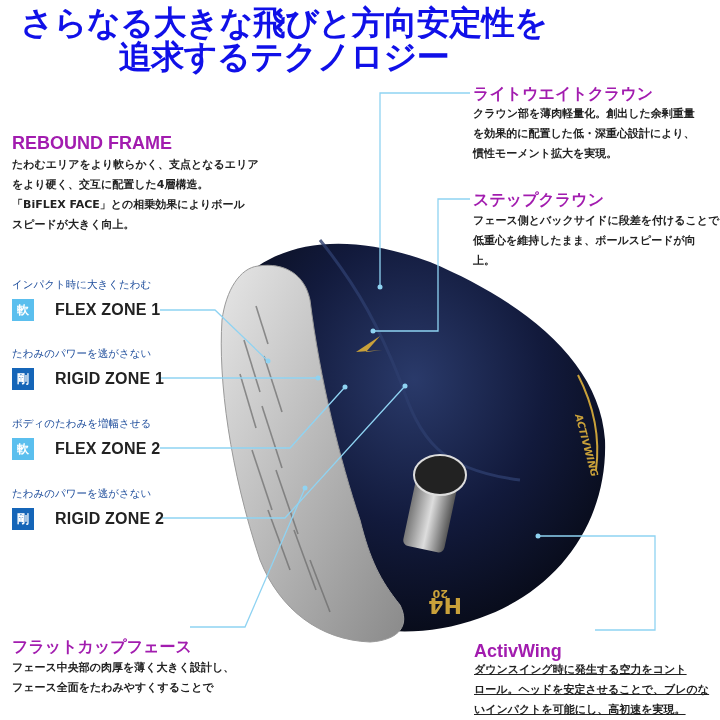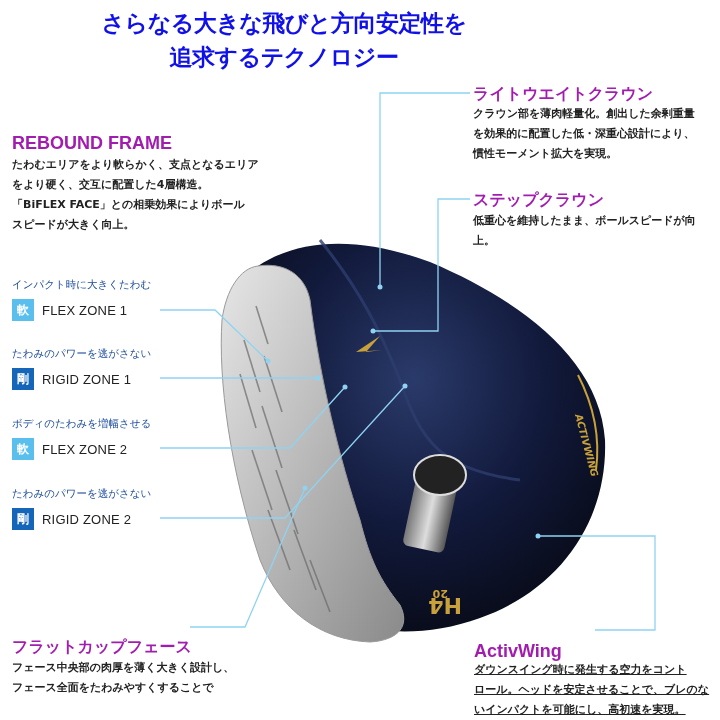--- a/index.html
+++ b/index.html
@@ -1,34 +1,34 @@
 <!DOCTYPE html>
 <html><head>
 <meta charset="utf-8">
 <style>
   html, body { margin:0; padding:0; background:#ffffff; }
   body { width:720px; height:720px; position:relative; overflow:hidden;
          font-family:"DejaVu Sans", sans-serif; color:#222; }
   .headline { position:absolute; left:0; top:6px; width:568px; text-align:center;
-              color:#1010e8; font-weight:bold; font-size:23px; line-height:34px;
+              color:#1010e8; font-weight:bold; font-size:33px; line-height:34px;
               letter-spacing:-0.5px; }
   .headline div { white-space:nowrap; }
   .feat-title { position:absolute; color:#a21caf; font-weight:bold; font-size:18px;
                 line-height:22px; white-space:nowrap; font-family:"Liberation Sans", sans-serif; }
   .feat-title.jp { font-family:"DejaVu Sans", sans-serif; font-size:16px; }
   .feat-desc { position:absolute; font-size:11px; line-height:20px; color:#222;
                font-weight:bold; }
   .feat-desc div { white-space:nowrap; }
   .zone-sub { position:absolute; font-size:10.5px; color:#1a4a9a; font-weight:normal;
               white-space:nowrap; }
   .zone { position:absolute; display:flex; align-items:center; height:22px; }
   .zone-badge { width:22px; height:22px; color:#fff; font-size:12px; font-weight:bold;
                 display:flex; align-items:center; justify-content:center; }
-  .zone-label { margin-left:8px; font-family:"Liberation Sans", sans-serif; font-weight:normal;
-                font-size:13px; color:#222; white-space:nowrap; letter-spacing:0.2px; }
+  .zone-label { margin-left:21px; font-family:"Liberation Sans", sans-serif; font-weight:bold;
+                font-size:16px; color:#222; white-space:nowrap; letter-spacing:0.2px; }
   svg.overlay { position:absolute; left:0; top:0; }
 </style>
 </head>
 <body>
 
 <div class="headline">
   <div>さらなる大きな飛びと方向安定性を</div>
   <div>追求するテクノロジー</div>
 </div>
 
@@ -121,20 +121,21 @@
 
 <div class="feat-title jp" style="left:473px; top:83px;">ライトウエイトクラウン</div>
 <div class="feat-desc" style="left:473px; top:104px;">
   <div>クラウン部を薄肉軽量化。創出した余剰重量</div>
   <div>を効果的に配置した低・深重心設計により、</div>
   <div>慣性モーメント拡大を実現。</div>
 </div>
 
 <div class="feat-title jp" style="left:473px; top:189px;">ステップクラウン</div>
 <div class="feat-desc" style="left:473px; top:211px;">
+  <div>フェース側とバックサイドに段差を付けることで</div>
   <div>低重心を維持したまま、ボールスピードが向</div>
   <div>上。</div>
 </div>
 
 <div class="zone-sub" style="left:12px; top:278px;">インパクト時に大きくたわむ</div>
 <div class="zone" style="left:12px; top:299px;">
   <div class="zone-badge" style="background:#5bbfee;">軟</div>
   <div class="zone-label">FLEX ZONE 1</div>
 </div>
 

